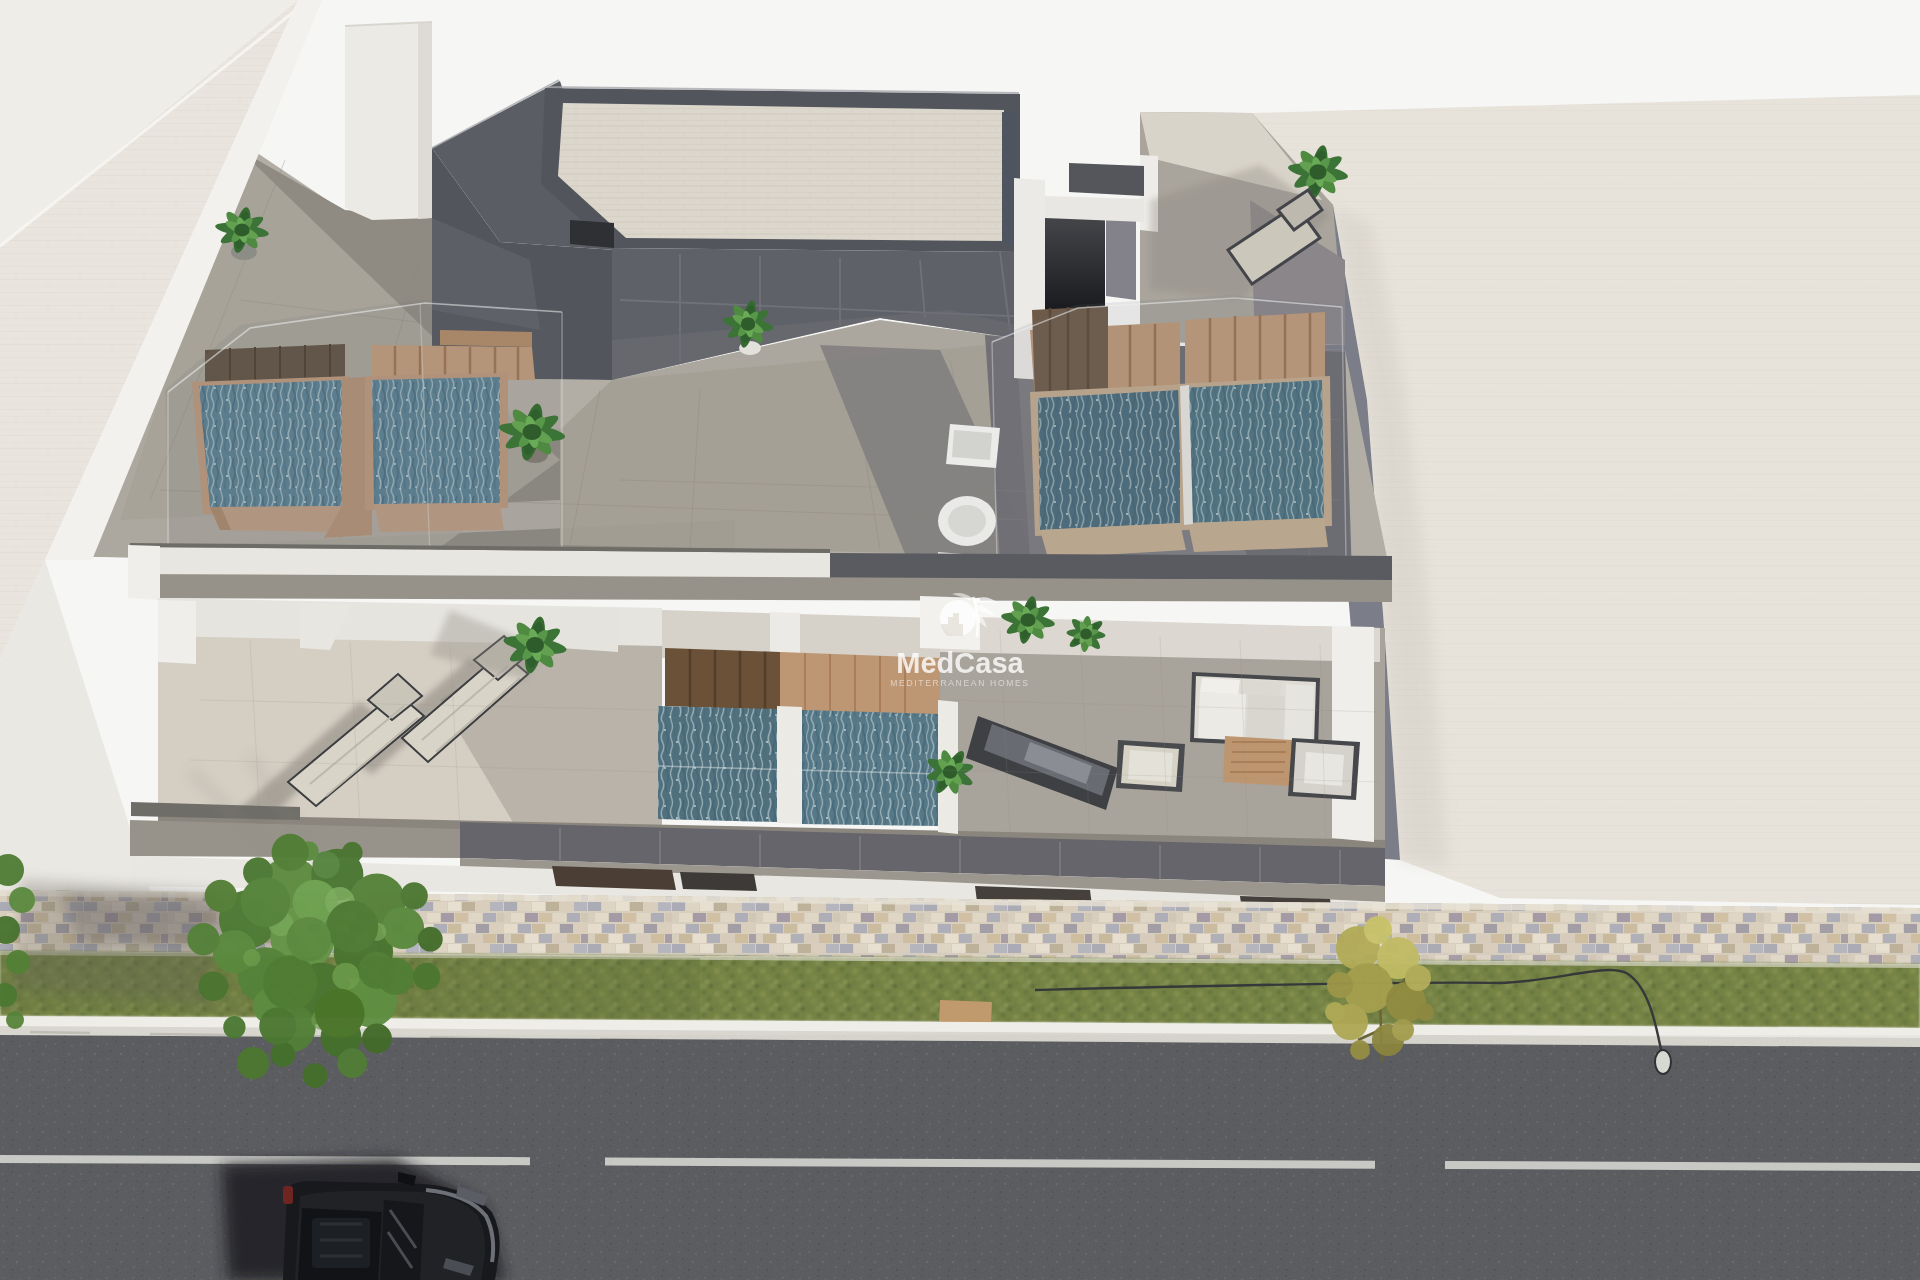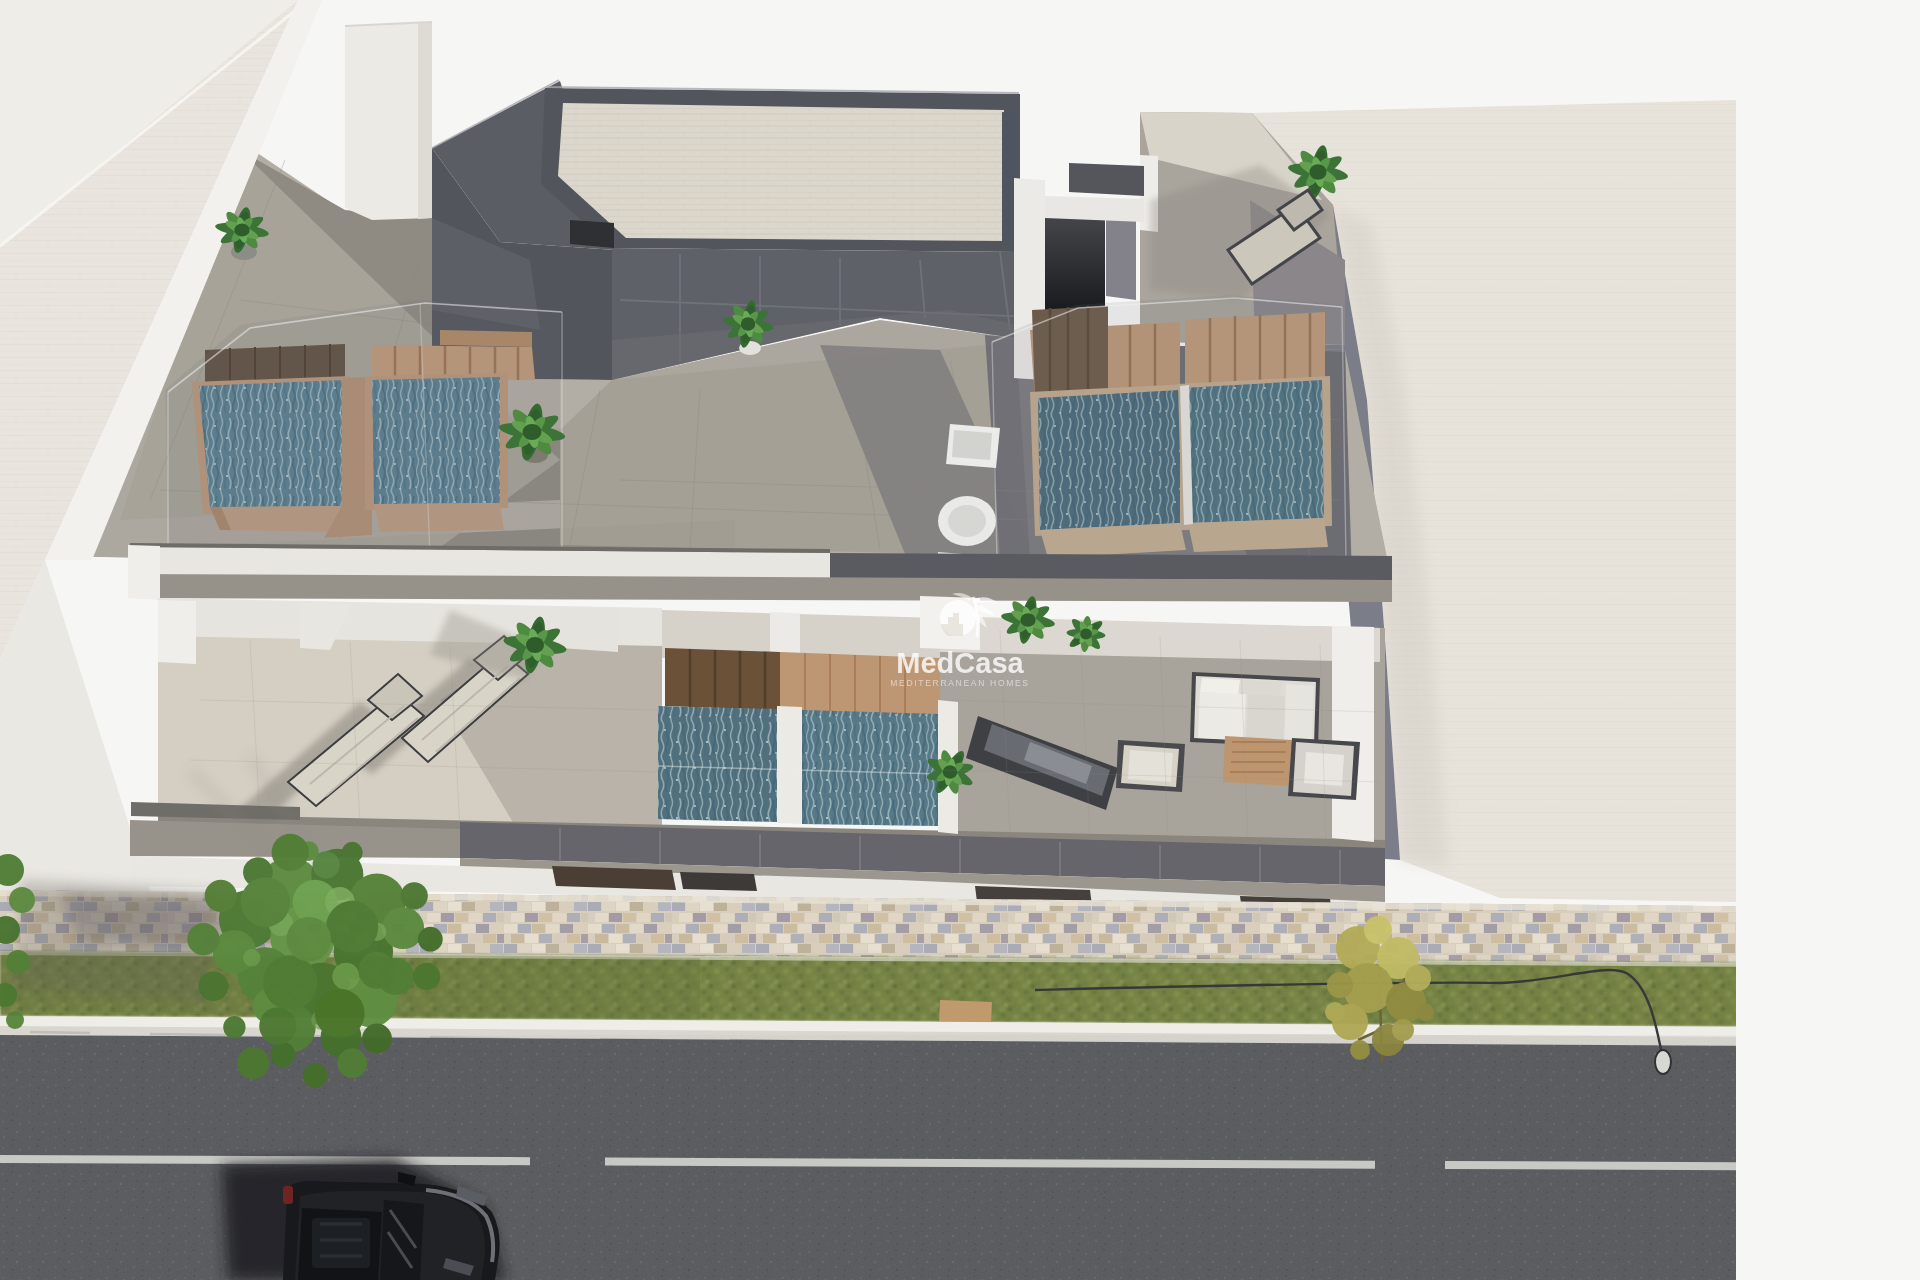--- a/index.html
+++ b/index.html
@@ -1,16 +1,16 @@
 <!DOCTYPE html>
 <html><head>
 <meta charset="utf-8">
 <style>
   html,body{margin:0;padding:0;background:#f6f6f4;font-family:"Liberation Sans",sans-serif;}
-  #scene{width:1736px;height:1280px;position:relative;overflow:hidden;}
+  #scene{width:1920px;height:1280px;position:relative;overflow:hidden;}
 </style>
 </head>
 <body>
 <div id="scene">
 <svg width="1920" height="1280" viewBox="0 0 1920 1280" xmlns="http://www.w3.org/2000/svg">
 <defs>
   <pattern id="brickpale" width="64" height="13" patternUnits="userSpaceOnUse">
     <rect width="64" height="13" fill="none"></rect>
     <path d="M0 0H64M0 6.5H64" stroke="#d8d2c8" stroke-width="1" opacity="0.45"></path>
     <path d="M16 0V6.5M48 6.5V13" stroke="#d8d2c8" stroke-width="1" opacity="0.28"></path>

